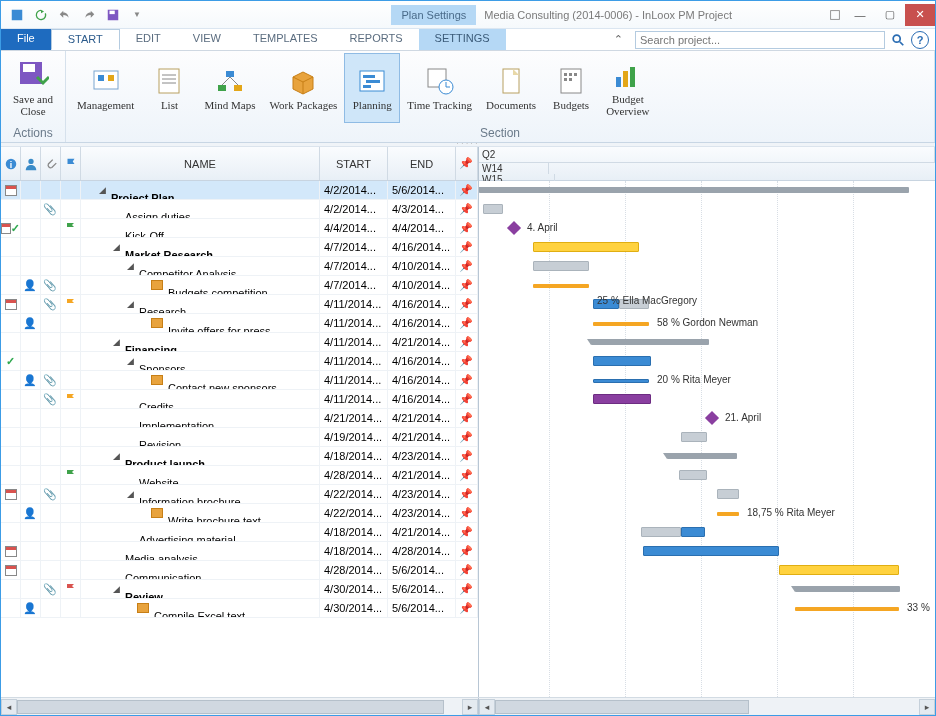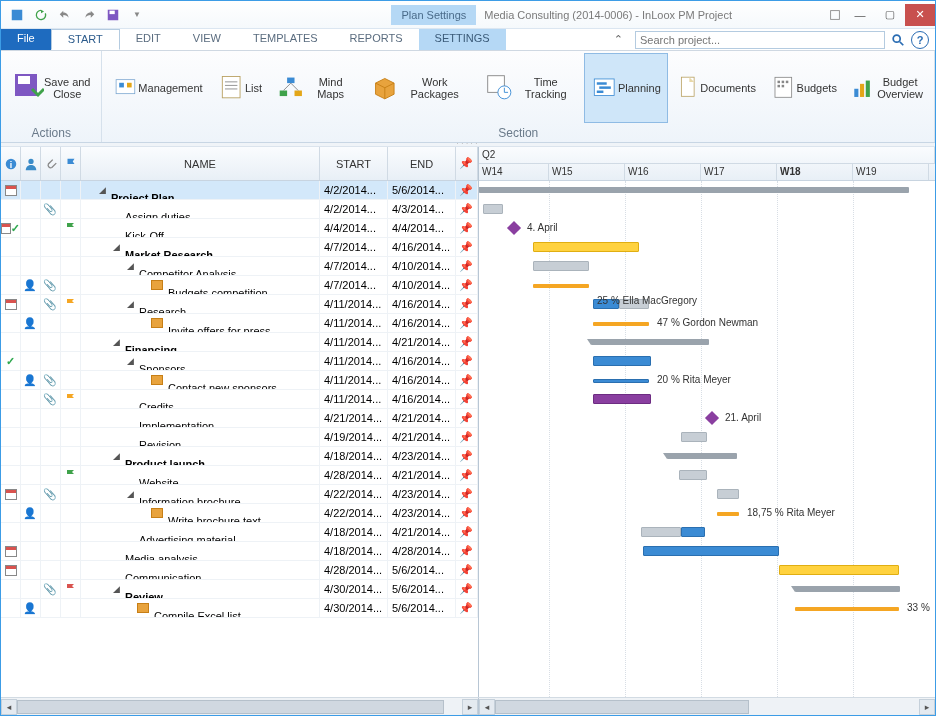--- a/index.html
+++ b/index.html
@@ -22,21 +22,21 @@
 .tab.settings { background: #b5d8f5; color: #3a5a78; }
 .search-area { margin-left: auto; display: flex; align-items: center; padding-right: 6px; gap: 4px; }
 .search-input { width: 250px; height: 18px; border: 1px solid #b4cbe0; padding: 1px 4px; font-size: 11px; color: #888; }
 .search-btn, .help-btn { width: 18px; height: 18px; display: flex; align-items: center; justify-content: center; }
 .search-btn { color: #2b6db3; }
 .help-btn { color: #2b6db3; font-weight: bold; border-radius: 50%; border: 1px solid #2b6db3; font-size: 11px; }
 
 .ribbon { height: 92px; background: linear-gradient(#fdfdfe,#eef4fa); border-bottom: 1px solid #c8d6e4; display: flex; }
 .ribbon-group { border-right: 1px solid #d6e1ec; display: flex; flex-direction: column; }
 .ribbon-buttons { flex: 1; display: flex; padding: 2px 4px; }
-.ribbon-btn { display: flex; flex-direction: row; align-items: center; justify-content: center; padding: 4px 6px; min-width: 56px; cursor: pointer; border: 1px solid transparent; }
+.ribbon-btn { display: flex; flex-direction: column; align-items: center; justify-content: center; padding: 4px 6px; min-width: 56px; cursor: pointer; border: 1px solid transparent; font-family: Liberation Serif, serif; }
 .ribbon-btn.active { background: #cfe6f9; border-color: #8fbbe4; }
 .ribbon-icon { width: 32px; height: 32px; margin-bottom: 2px; display: flex; align-items: center; justify-content: center; }
 .ribbon-label { font-size: 11px; text-align: center; line-height: 12px; color: #333; }
 .ribbon-group-label { text-align: center; font-size: 12px; color: #6a7a8a; padding: 1px 0 2px; }
 .ribbon-collapse { margin-left: auto; padding: 4px 8px; color: #666; align-self: flex-end; }
 
 .grip { height: 4px; background: #f0f4f8; border-bottom: 1px solid #dbe4ed; text-align: center; font-size: 8px; color: #bbb; letter-spacing: 2px; line-height: 2px; }
 
 .main { display: flex; height: calc(100% - 28px - 22px - 92px - 4px - 18px); }
 .left-pane { width: 478px; display: flex; flex-direction: column; overflow: hidden; border-right: 1px solid #b8c6d4; }
@@ -71,21 +71,21 @@
 .mi { width: 14px; height: 14px; }
 .cal-mini { display: inline-block; width: 12px; height: 11px; border: 1px solid #888; position: relative; background: #fff; }
 .cal-mini::before { content: ""; position: absolute; top: 0; left: 0; right: 0; height: 3px; background: #d9534f; }
 .check-mini { color: #2fa84f; font-weight: bold; }
 .clip-mini { color: #888; }
 .flag-mini { width: 10px; height: 10px; }
 .person-mini { color: #3a8bc8; }
 
 .tl-header { height: 34px; display: flex; flex-direction: column; border-bottom: 1px solid #c8d4e0; background: linear-gradient(#fafcfe,#e8eff6); }
 .tl-top { height: 17px; display: flex; border-bottom: 1px solid #d0dae4; }
-.tl-bottom { height: 17px; display: flex; }
+.tl-bottom { height: 17px; display: flex; flex-direction: column; }
 .tl-cell { border-right: 1px solid #d0dae4; font-size: 10px; color: #333; padding-left: 3px; display: flex; align-items: center; }
 .tl-body { flex: 1; position: relative; background: #fff; }
 .tl-gridline { position: absolute; top: 0; bottom: 0; border-left: 1px dotted #d8dee5; }
 .tl-row { position: absolute; left: 0; right: 0; height: 19px; }
 .bar { position: absolute; height: 10px; top: 4px; border-radius: 1px; }
 .bar.summary { height: 6px; top: 6px; background: #9aa3ac; }
 .bar.summary::before, .bar.summary::after { content: ""; position: absolute; top: 0; width: 0; height: 0; border-top: 6px solid #9aa3ac; }
 .bar.summary::before { left: -4px; border-left: 4px solid transparent; border-right: 4px solid transparent; border-top-color: #9aa3ac; }
 .bar.gray { background: #c7ced5; border: 1px solid #aab3bb; }
 .bar.yellow { background: #ffd23f; border: 1px solid #e0ae12; }
@@ -227,41 +227,41 @@
         </div>
         <div class="ribbon-btn">
           <div class="ribbon-icon">
             <svg viewBox="0 0 32 32">
               <path d="M6 12l10-5 10 5v12l-10 5-10-5z" fill="#e8a33d" stroke="#c77f16"></path>
               <path d="M6 12l10 5 10-5M16 17v12" stroke="#c77f16" fill="none"></path>
             </svg>
           </div>
           <div class="ribbon-label" style="white-space:pre-line">Work Packages</div>
         </div>
+        <div class="ribbon-btn active">
+          <div class="ribbon-icon">
+            <svg viewBox="0 0 32 32">
+              <rect x="4" y="6" width="24" height="20" fill="#fff" stroke="#3b8bd4"></rect>
+              <rect x="7" y="10" width="12" height="3" fill="#3b8bd4"></rect>
+              <rect x="10" y="15" width="14" height="3" fill="#3b8bd4"></rect>
+              <rect x="7" y="20" width="8" height="3" fill="#3b8bd4"></rect>
+            </svg>
+          </div>
+          <div class="ribbon-label" style="white-space:pre-line">Planning</div>
+        </div>
         <div class="ribbon-btn">
           <div class="ribbon-icon">
             <svg viewBox="0 0 32 32">
               <rect x="4" y="4" width="18" height="18" fill="#fff" stroke="#888"></rect>
               <circle cx="22" cy="22" r="7" fill="#fff" stroke="#3b8bd4"></circle>
               <line x1="22" y1="22" x2="22" y2="17" stroke="#3b8bd4"></line>
               <line x1="22" y1="22" x2="26" y2="22" stroke="#3b8bd4"></line>
             </svg>
           </div>
           <div class="ribbon-label" style="white-space:pre-line">Time Tracking</div>
-        </div>
-        <div class="ribbon-btn active">
-          <div class="ribbon-icon">
-            <svg viewBox="0 0 32 32">
-              <rect x="4" y="6" width="24" height="20" fill="#fff" stroke="#3b8bd4"></rect>
-              <rect x="7" y="10" width="12" height="3" fill="#3b8bd4"></rect>
-              <rect x="10" y="15" width="14" height="3" fill="#3b8bd4"></rect>
-              <rect x="7" y="20" width="8" height="3" fill="#3b8bd4"></rect>
-            </svg>
-          </div>
-          <div class="ribbon-label" style="white-space:pre-line">Planning</div>
         </div>
         <div class="ribbon-btn">
           <div class="ribbon-icon">
             <svg viewBox="0 0 32 32">
               <rect x="8" y="4" width="16" height="24" fill="#fff" stroke="#b8a060"></rect>
               <polygon points="18,4 24,10 18,10" fill="#e8d8a8"></polygon>
             </svg>
           </div>
           <div class="ribbon-label" style="white-space:pre-line">Documents</div>
         </div>
@@ -746,21 +746,21 @@
           <div class="tcell c0"></div>
           <div class="tcell c1">
             <span class="person-mini">👤</span>
           </div>
           <div class="tcell c2"></div>
           <div class="tcell c3"></div>
           <div class="tcell name">
             <span class="indent" style="width:46px"></span>
             <span class="caret"></span>
             <span class="pkg-icon"></span>
-            <span class="task-name ">Compile Excel list</span>
+            <span class="task-name ">Compile Excel text</span>
           </div>
           <div class="tcell date">4/30/2014...</div>
           <div class="tcell date">5/6/2014...</div>
           <div class="tcell pin">
             <span class="pin-icon dim">📌</span>
           </div>
         </div>
       </div>
   </div>
   <div class="right-pane">
@@ -849,21 +849,21 @@
           <div class="bar yellow" style="left: 300px; width: 120px;"></div>
         </div>
         <div class="tl-row" style="top: 399px;">
           <div class="bar summary" style="left: 316px; width: 105px;"></div>
         </div>
         <div class="tl-row" style="top: 418px;">
           <div class="bar orange thin" style="left: 316px; width: 104px;"></div>
         </div>
         <div class="bar-label" style="top: 41px; left: 48px;">4. April</div>
         <div class="bar-label" style="top: 98px; left: 118px; margin-top: 16px;">25 % Ella MacGregory</div>
-        <div class="bar-label" style="top: 136px; left: 178px;">47 % Gordon Newman</div>
+        <div class="bar-label" style="top: 136px; left: 178px;">58 % Gordon Newman</div>
         <div class="bar-label" style="top: 193px; left: 178px;">20 % Rita Meyer</div>
         <div class="bar-label" style="top: 231px; left: 246px;">21. April</div>
         <div class="bar-label" style="top: 326px; left: 268px;">18,75 % Rita Meyer</div>
         <div class="bar-label" style="top: 421px; left: 428px;">33 %</div>
       </div>
   </div>
 </div>
 
 <div class="hscroll">
   <div class="left-sb">

